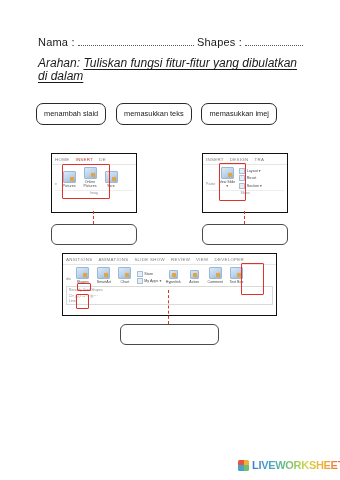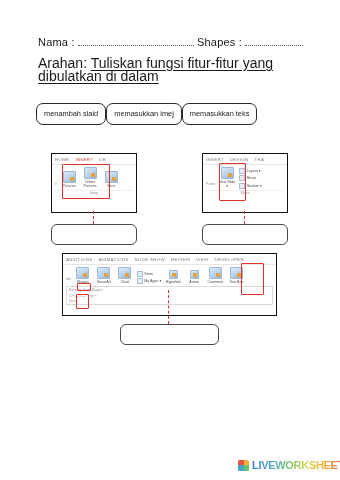--- a/index.html
+++ b/index.html
@@ -19,27 +19,27 @@
     display:flex;align-items:baseline;font-size:11px;
   }
   .lbl{white-space:nowrap;letter-spacing:.2px;}
   .dots{
     flex:1;border-bottom:1px dotted #5a5a5a;
     margin:0 3px 2px 3px;height:1px;
   }
   .dots.short{flex:0 0 58px;}
   .arahan{
     position:absolute;left:38px;top:57px;width:262px;
-    font-size:14px;line-height:12.5px;
+    font-size:12px;line-height:12.5px;font-style:italic;
   }
   .arahan .u{text-decoration:underline;text-underline-offset:1.5px;}
 
   
   .bank{
-    position:absolute;left:36px;top:103px;width:221px;
+    position:absolute;left:36px;top:103px;width:241px;
     display:flex;justify-content:space-between;
   }
   .chip{
     border:1px solid #2a2a2a;border-radius:7px;
     padding:5px 7px 6px;font-size:7.4px;
     background:#fff;white-space:nowrap;
   }
 
   
   .shot{
@@ -145,22 +145,22 @@
     <span class="dots short"></span>
   </div>
 
   <div class="arahan">
     <span>Arahan:</span>
     <span class="u">Tuliskan fungsi fitur-fitur yang dibulatkan  di dalam</span><br>
   </div>
 
   <div class="bank">
     <div class="chip">menambah slaid</div>
+    <div class="chip">memasukkan teks</div>
     <div class="chip">memasukkan imej</div>
-    <div class="chip">memasukkan teks</div>
   </div>
 
   <div class="shot" id="shot-insert">
     <div class="tabbar">
       <span>HOME</span>
       <span class="on">INSERT</span>
       <span>DE</span>
     </div>
     <div class="ribbon">
       <div class="grp">

